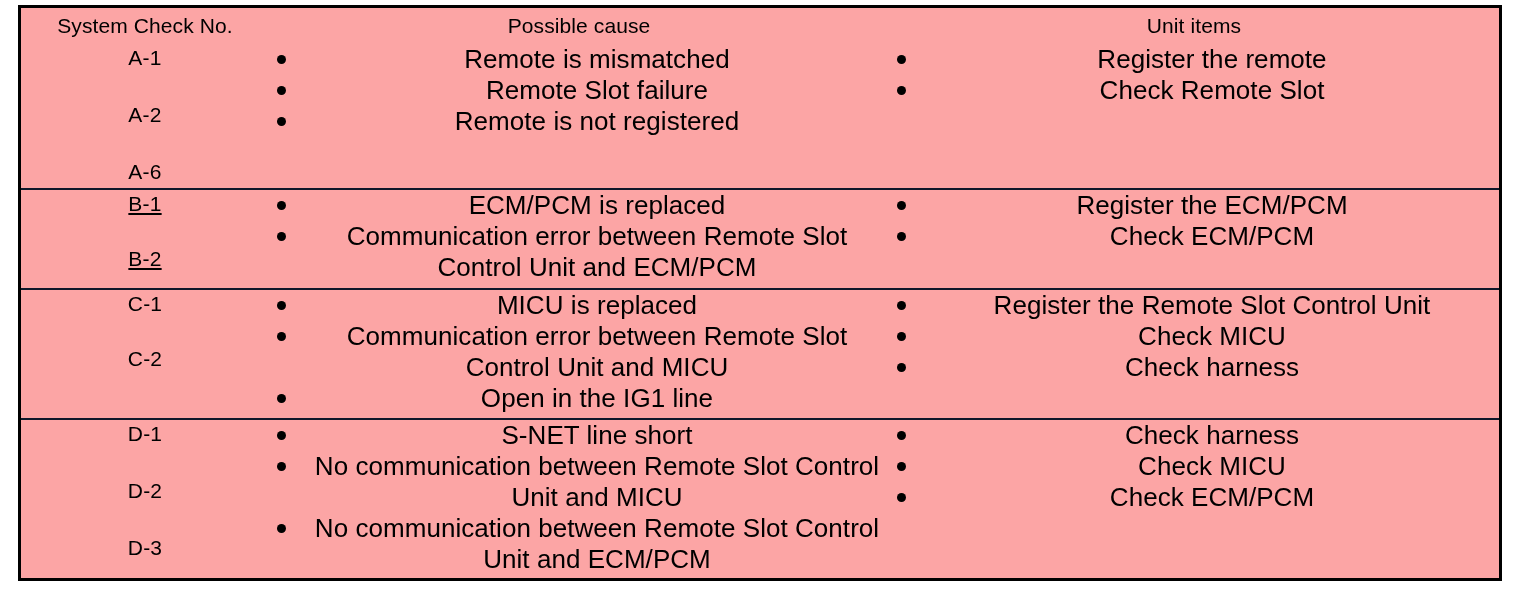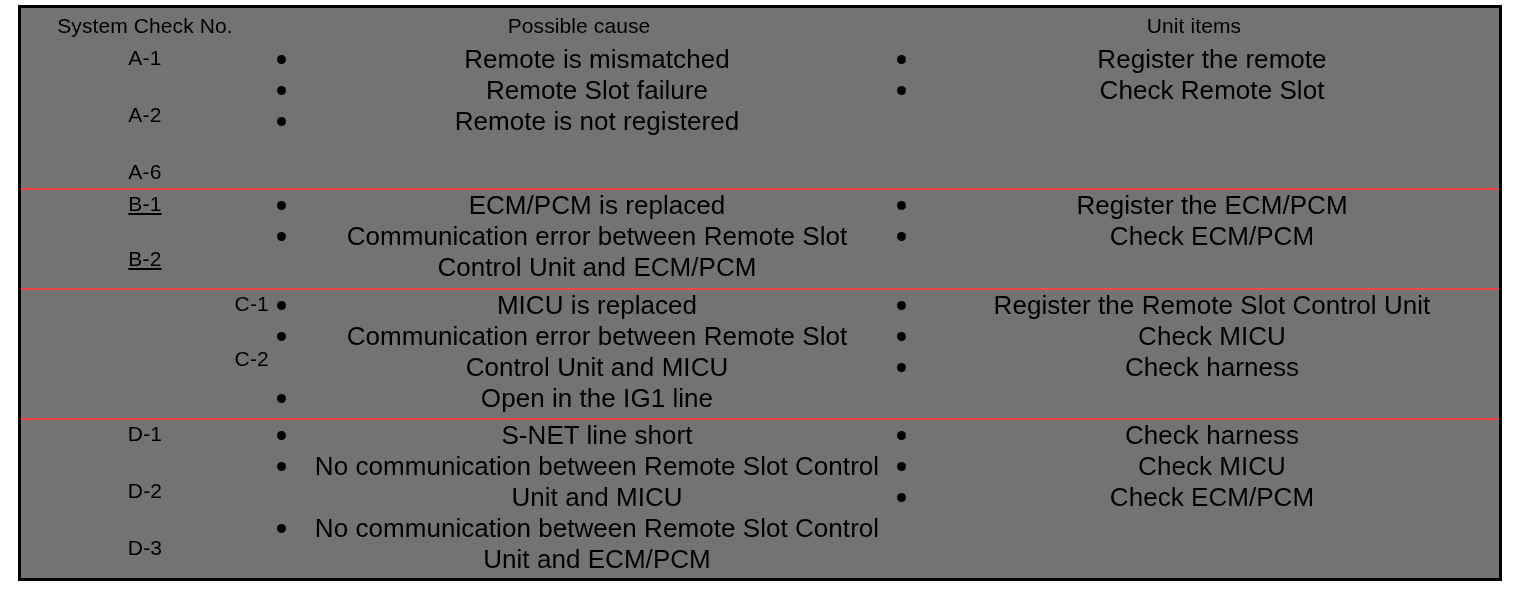--- a/index.html
+++ b/index.html
@@ -41,40 +41,40 @@
 
   table.diag col.c-no    { width: 248px; }
   table.diag col.c-cause { width: 620px; }
   table.diag col.c-check { width: 610px; }
 
   table.diag th,
   table.diag td {
     border: 0;
     padding: 0;
     vertical-align: top;
-    background: #737373;
+    background: #fca5a5;
   }
 
   
   .sep-l { border-left: 3px solid #000; text-align: center; }
 
   
   thead th {
     height: 36px;
     border-bottom: 3px solid #000;
     text-align: center;
     font-weight: normal;
     font-size: 21px;
     line-height: 36px;
     letter-spacing: .1px;
   }
 
   
   tbody tr.rowline > td {
-    border-bottom: 2px solid #ef4444;
+    border-bottom: 2px solid #0f172a;
   }
   tbody tr.lastrow > td {
     border-bottom: 0;
   }
 
   
   .nocell {
     text-align: center;
   }
   .nolist {
@@ -114,21 +114,21 @@
 
   .cellpad-cause { padding: 12px 8px 10px 20px; }
   .cellpad-check { padding: 12px 8px 10px 20px; }
   .cellpad-no    { padding: 12px 4px 10px 4px; }
 
   
   .rowA .nolist li { margin-bottom: 36px; }
   .rowA .nolist li:first-child { margin-top: 3px; }
   .rowB .nolist li { margin-bottom: 34px; text-decoration: underline; }
   .rowB .nolist li:first-child { margin-top: 3px; }
-  .rowC .nolist li { margin-bottom: 34px; text-align: right; }
+  .rowC .nolist li { margin-bottom: 34px; }
   .rowC .nolist li:first-child { margin-top: 3px; }
   .rowD .nolist li { margin-bottom: 36px; }
   .rowD .nolist li:first-child { margin-top: 3px; }
   .nolist li:last-child { margin-bottom: 0; }
 
   
   .rowA td { height: 144px; }
   .rowB td { height: 98px; }
   .rowC td { height: 128px; }
   .rowD td { height: 158px; }

